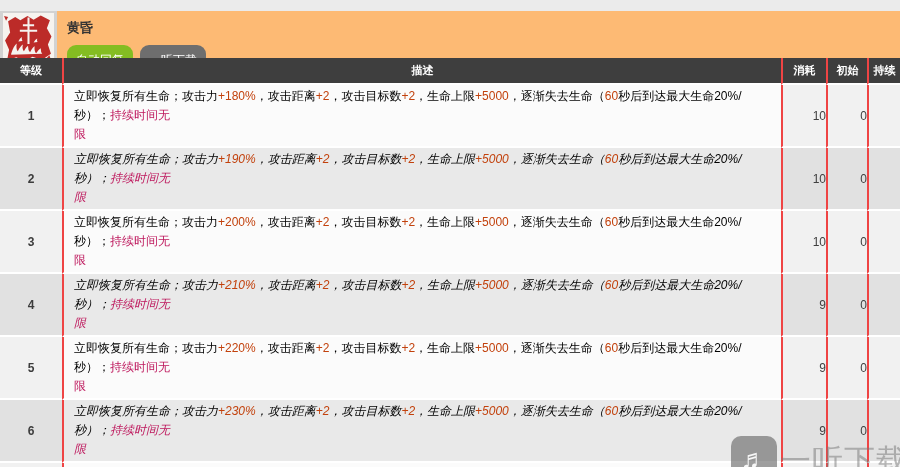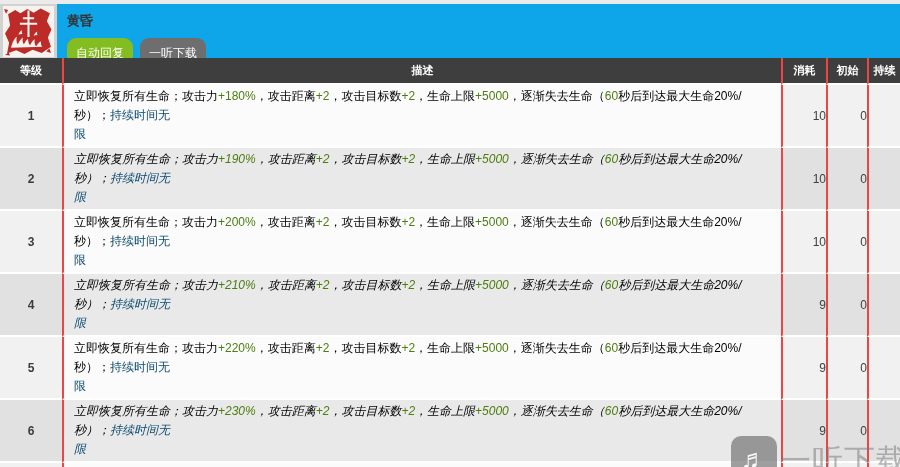--- a/index.html
+++ b/index.html
@@ -3,21 +3,21 @@
 <meta charset="utf-8">
 <style>
   * { margin:0; padding:0; box-sizing:border-box; }
   body { background:#fff; }
   .page {
     width:900px; height:467px; position:relative; overflow:hidden;
     background:#ebebeb;
     font-family:"Liberation Sans","DejaVu Sans",sans-serif;
   }
   
-  .topbar { position:absolute; top:4px; left:0; width:900px; height:58px; background:#0ea5e9; display:flex; }
+  .topbar { position:absolute; top:11px; left:0; width:900px; height:58px; background:#fdba74; display:flex; }
   .icon-box { width:57px; height:58px; background:#d2d2d2; display:flex; justify-content:center; align-items:flex-start; padding-top:2px; }
   .skill-icon-svg { width:51px; height:51px; display:block; }
   .top-content { padding:8px 0 0 10px; }
   .skill-title { font-size:13px; font-weight:bold; color:#333; }
   .badges { margin-top:8px; display:flex; gap:7px; }
   .badge { font-size:12px; color:#fff; padding:9px 9px 4px; border-radius:9px; line-height:1.15; white-space:nowrap; }
   .badge-green { background:#84bd22; }
   .badge-gray  { background:#6e6e6e; }
   
   table.skill-table { position:absolute; top:58px; left:0; width:900px; border-collapse:separate; border-spacing:0; table-layout:fixed; }
@@ -28,22 +28,22 @@
   th + th, td + td { border-left:2px solid #ef4444; }
   td { height:36px; border-bottom:2px solid #fff; font-size:12px; color:#404040; vertical-align:middle; }
   tr.odd  .cell-side { background:#f1f1f1; }
   tr.odd  .cell-desc { background:#fbfbfb; }
   tr.even .cell-side { background:#e1e1e1; }
   tr.even .cell-desc { background:#e9e9e9;font-style:italic; }
   .cell-level { text-align:center; font-weight:bold; color:#3c3c3c; }
   .cell-num   { text-align:right; }
   .cell-desc  { padding:2px 10px; line-height:19px; }
   .seg-plain  { color:#000000; }
-  .seg-blue   { color:#4d7c0f; }
-  .seg-orange { color:#0c4a6e; }
+  .seg-blue   { color:#c2410c; }
+  .seg-orange { color:#be185d; }
   
   .watermark { position:absolute; left:731px; top:436px; display:flex; align-items:flex-start; z-index:9; pointer-events:none; }
   .wm-icon {
     width:46px; height:46px; border-radius:10px; background:rgba(100,100,100,0.62);
     color:rgba(255,255,255,0.92); display:flex; align-items:center; justify-content:center;
     font-size:27px; flex:0 0 auto;
   }
   .wm-text { font-size:31px; color:rgba(118,118,118,0.5); margin-left:3px; margin-top:4px; letter-spacing:1px; white-space:nowrap; }
 </style>
 </head>

